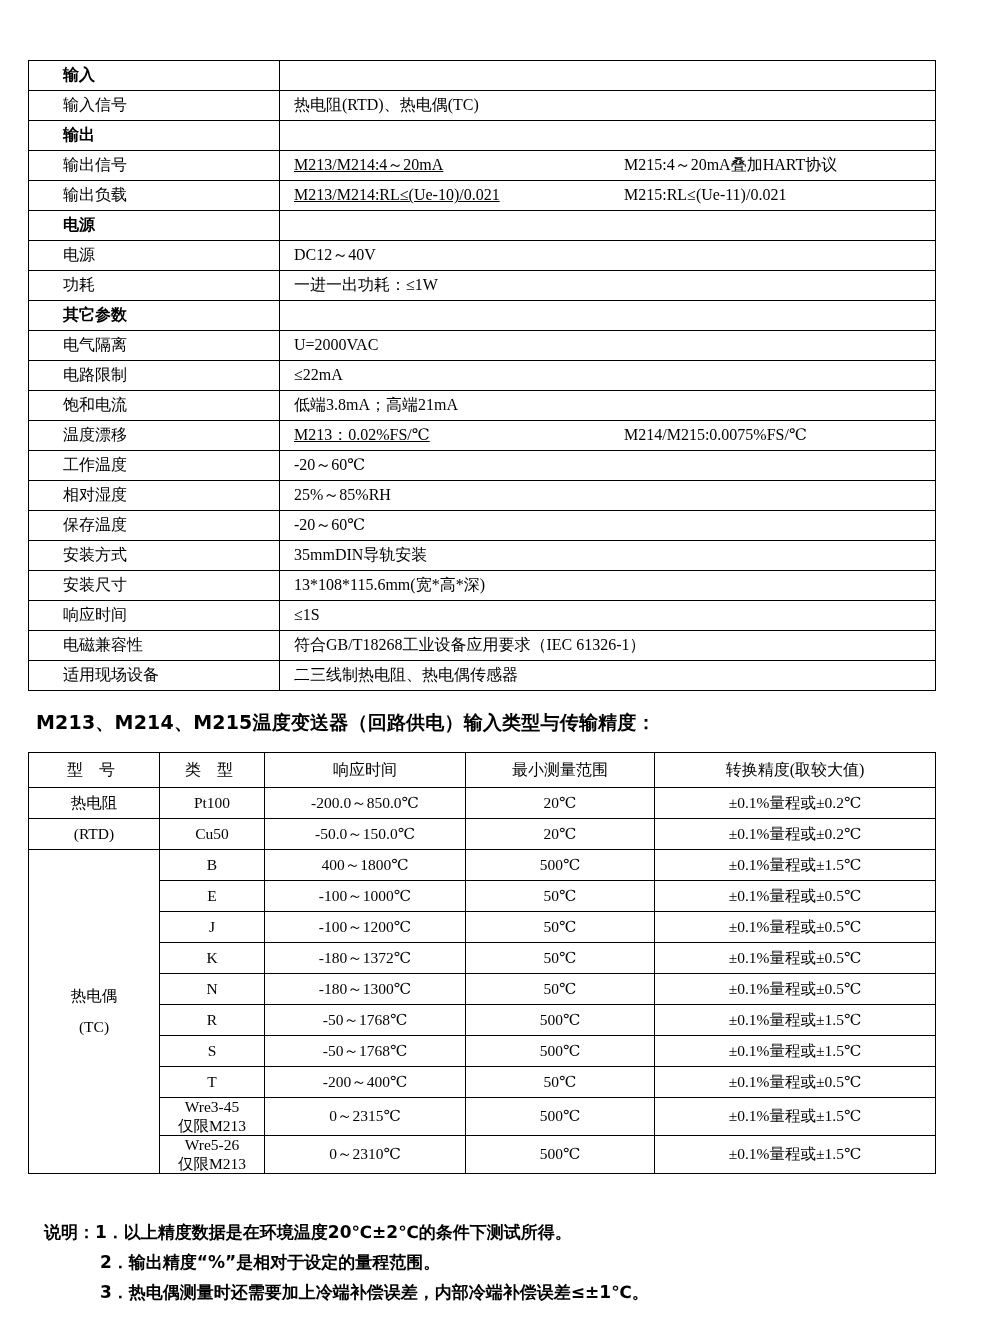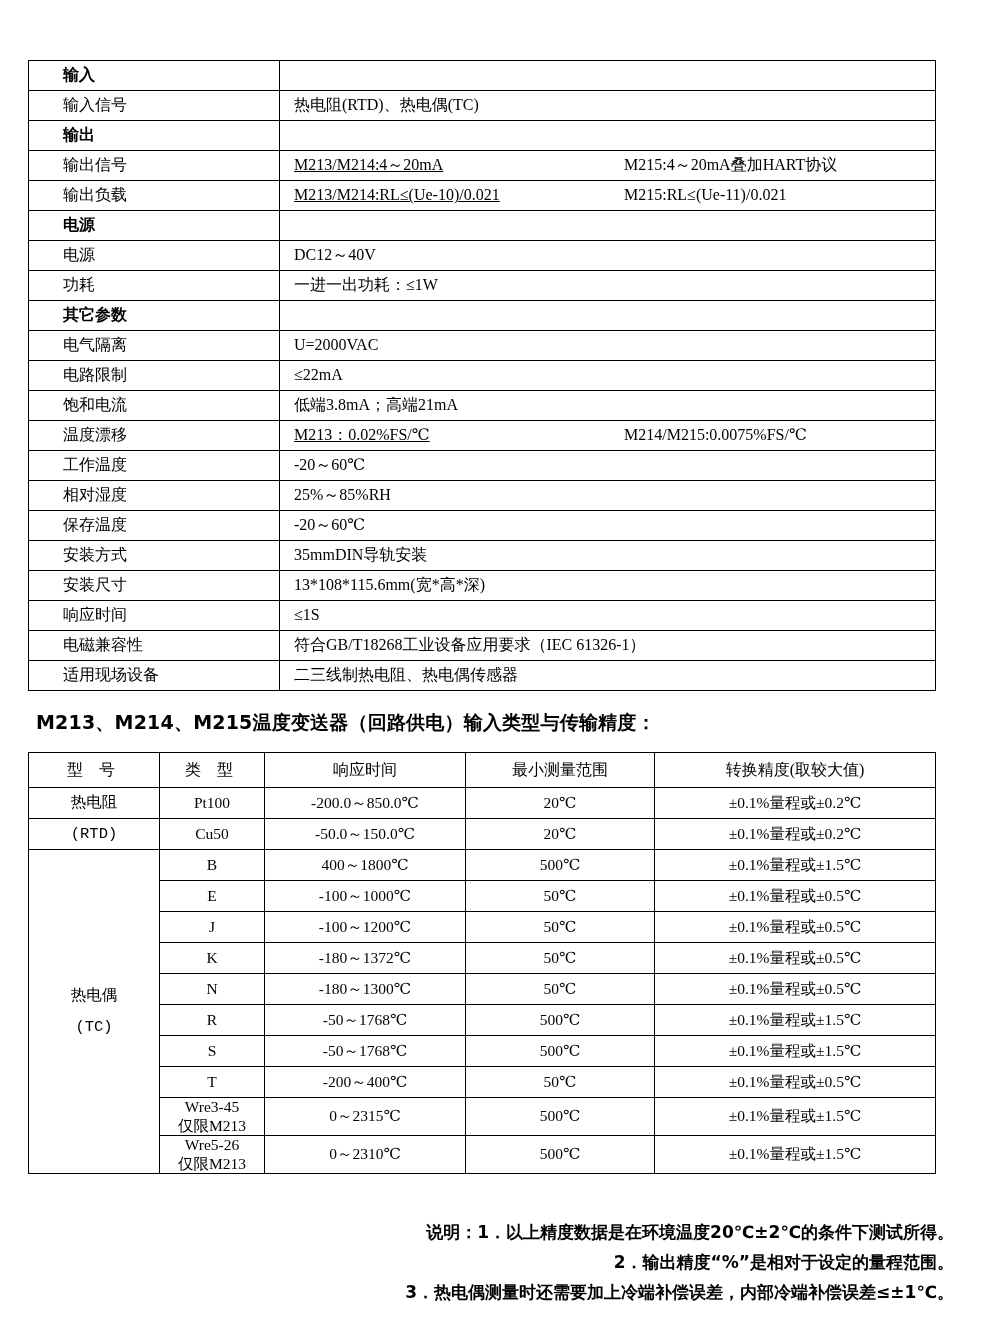--- a/index.html
+++ b/index.html
@@ -93,42 +93,41 @@
     text-align: center;
     vertical-align: middle;
     font-weight: normal;
     padding: 0 2px;
     line-height: 1.2;
   }
   #input-table th {
     height: 34px;
     font-size: 16px;
   }
-  #input-table td.col-model { width: 126px; font-family: Liberation Mono, monospace; }
+  #input-table td.col-model { width: 126px; }
   #input-table td.col-type { width: 100px; }
   #input-table td.col-range { width: 196px; }
   #input-table td.col-min { width: 184px; }
   #input-table th.col-model { width: 126px; }
   #input-table th.col-type { width: 100px; }
   #input-table th.col-range { width: 196px; }
   #input-table th.col-min { width: 184px; }
   .hdr-model { letter-spacing: 6px; }
   .hdr-type { letter-spacing: 6px; }
   .two-line { line-height: 1.35; }
   
   #notes {
     position: absolute;
     left: 44px;
     top: 1218px;
     width: 910px;
     font-family: "DejaVu Sans", "Liberation Sans", sans-serif;
     font-weight: bold;
     font-size: 17px;
     line-height: 1.75;
-    text-align: right;
   }
   #notes .note-line {
     white-space: nowrap;
   }
   #notes .note-line.indent {
     padding-left: 56px;
   }
 </style>
 </head>
 <body>

